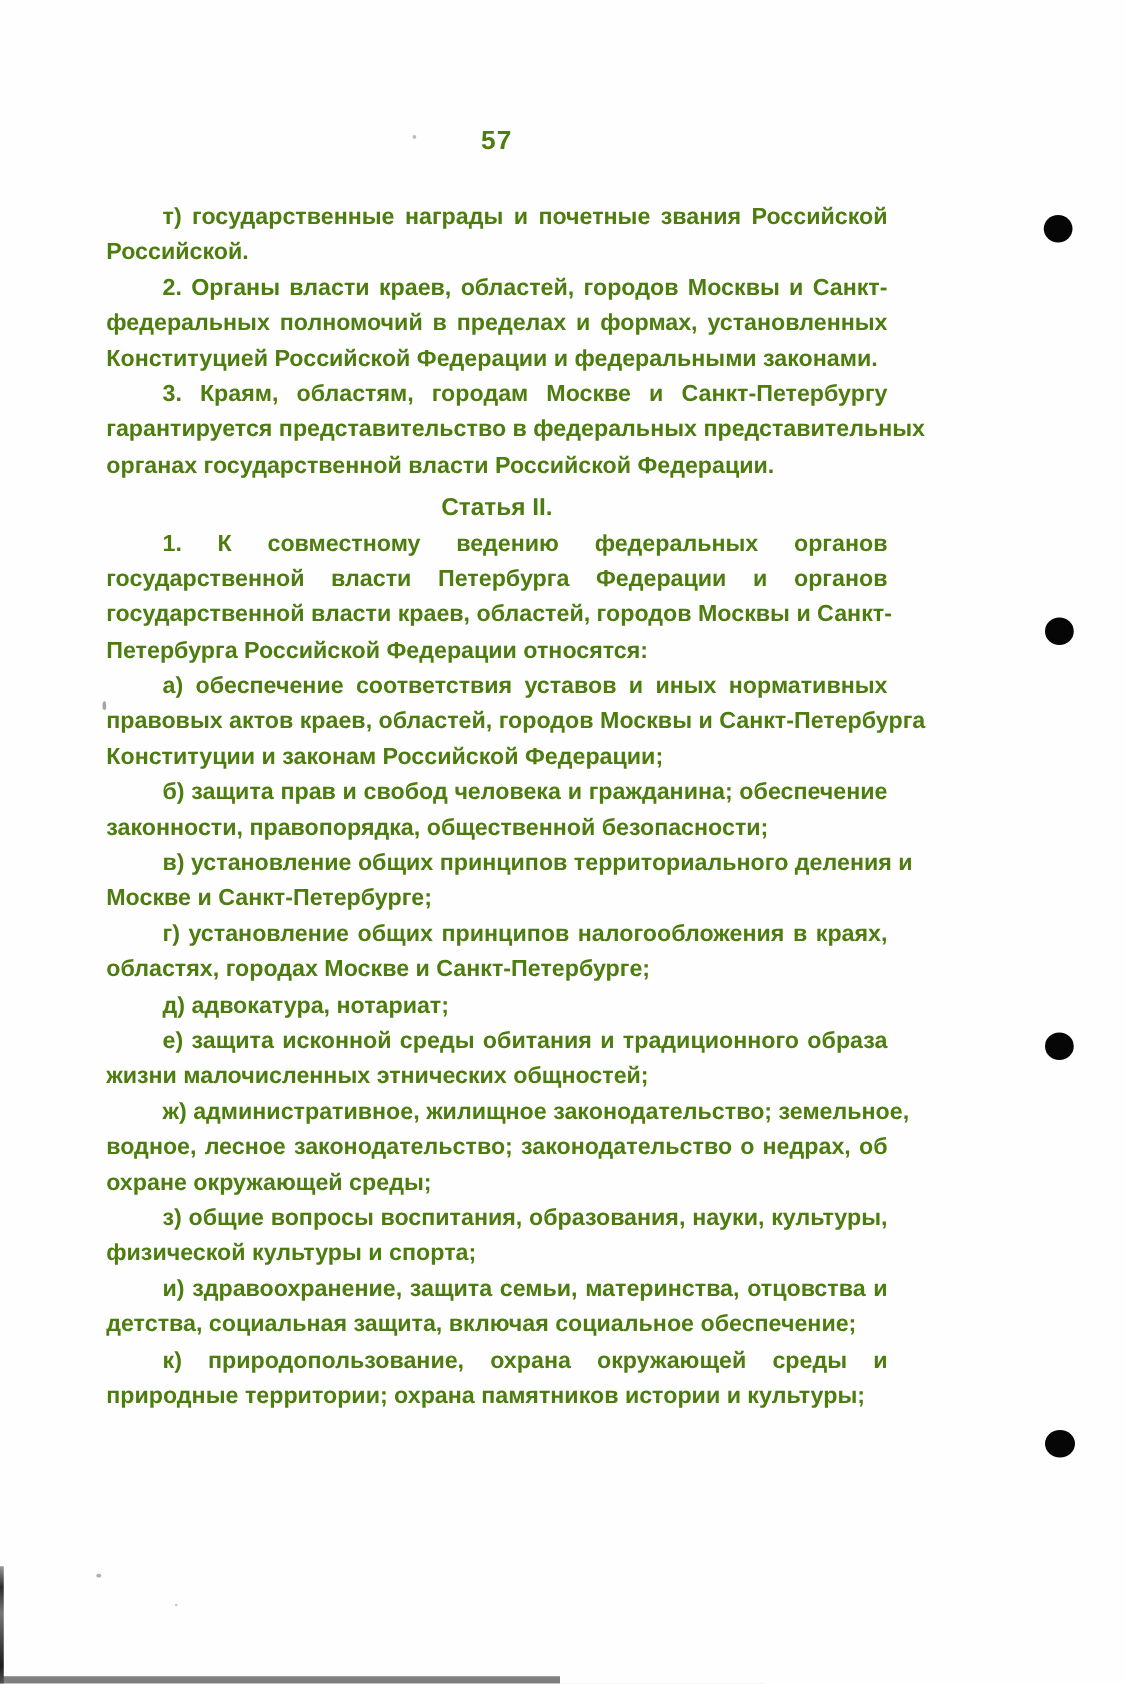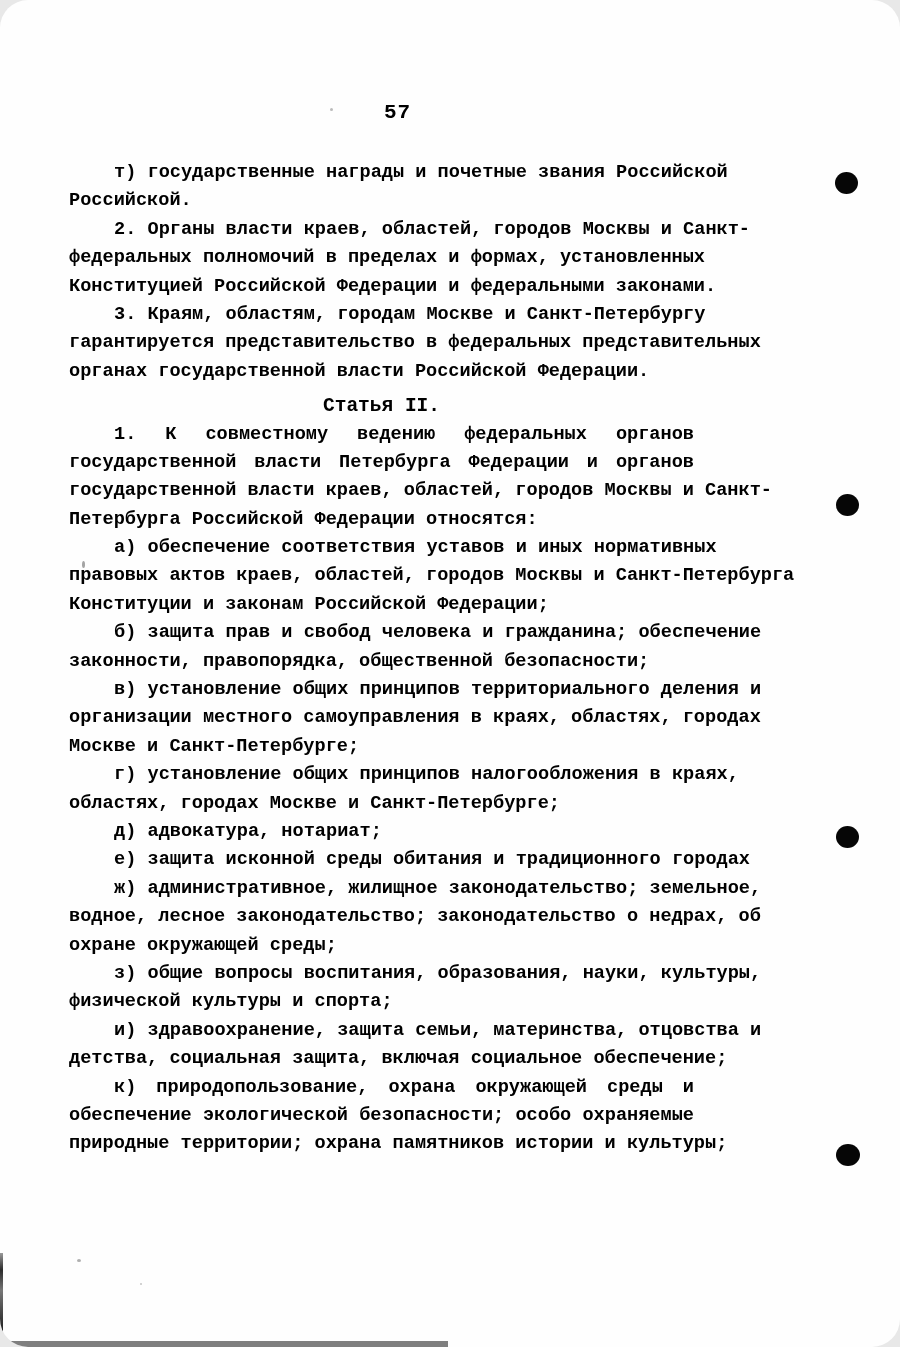--- a/index.html
+++ b/index.html
@@ -2,37 +2,36 @@
 <html><head>
 <meta charset="utf-8">
 <style>
   html, body { margin: 0; padding: 0; background: #e8e8e8; }
   .page {
     position: relative;
     width: 900px;
     height: 1347px;
     background: #fefefe;
     overflow: hidden;
-    font-family: Liberation Mono, monospace;
-    color: #000000;
-    border-radius: 28px;
+    font-family: Liberation Sans, sans-serif;
+    color: #4d7c0f;
   }
   .page-number {
     position: absolute;
     top: 101px;
     left: 85px;
     width: 625px;
     text-align: center;
     font-size: 21px;
     font-weight: bold;
     letter-spacing: 1px;
   }
   .doc {
     position: absolute;
-    left: 69px;
+    left: 85px;
     top: 159px;
     width: 625px;
     font-size: 18.6px;
     font-weight: bold;
     line-height: 28.4px;
   }
   .para { margin: 0; }
   .line {
     text-align: justify;
     text-align-last: justify;
@@ -116,49 +115,48 @@
         <div class="line first">а) обеспечение соответствия уставов и иных нормативных</div>
         <div class="line">правовых актов краев, областей, городов Москвы и Санкт-Петербурга</div>
         <div class="line lastline">Конституции и законам Российской Федерации;</div>
       </div>
       <div class="para body">
         <div class="line first">б) защита прав и свобод человека и гражданина; обеспечение</div>
         <div class="line lastline">законности, правопорядка, общественной безопасности;</div>
       </div>
       <div class="para body">
         <div class="line first">в) установление общих принципов территориального деления и</div>
-        <div class="line">организации местного самоуправления в краях, областях, городах</div>
         <div class="line lastline">Москве и Санкт-Петербурге;</div>
       </div>
       <div class="para body">
         <div class="line first">г) установление общих принципов налогообложения в краях,</div>
         <div class="line lastline">областях, городах Москве и Санкт-Петербурге;</div>
       </div>
       <div class="para body">
         <div class="line first lastline">д) адвокатура, нотариат;</div>
       </div>
       <div class="para body">
-        <div class="line first">е) защита исконной среды обитания и традиционного городах</div>
+        <div class="line first">е) защита исконной среды обитания и традиционного образа</div>
+        <div class="line lastline">жизни малочисленных этнических общностей;</div>
       </div>
       <div class="para body">
         <div class="line first">ж) административное, жилищное законодательство; земельное,</div>
         <div class="line">водное, лесное законодательство; законодательство о недрах, об</div>
         <div class="line lastline">охране окружающей среды;</div>
       </div>
       <div class="para body">
         <div class="line first">з) общие вопросы воспитания, образования, науки, культуры,</div>
         <div class="line lastline">физической культуры и спорта;</div>
       </div>
       <div class="para body">
         <div class="line first">и) здравоохранение, защита семьи, материнства, отцовства и</div>
         <div class="line lastline">детства, социальная защита, включая социальное обеспечение;</div>
       </div>
       <div class="para body">
         <div class="line first">к) природопользование, охрана окружающей среды и</div>
-        <div class="line">обеспечение экологической безопасности; особо охраняемые</div>
         <div class="line lastline">природные территории; охрана памятников истории и культуры;</div>
       </div>
     </div>
 
   <div class="dot d1"></div>
   <div class="dot d2"></div>
   <div class="dot d3"></div>
   <div class="dot d4"></div>
 
   <div class="scan-band"></div>

